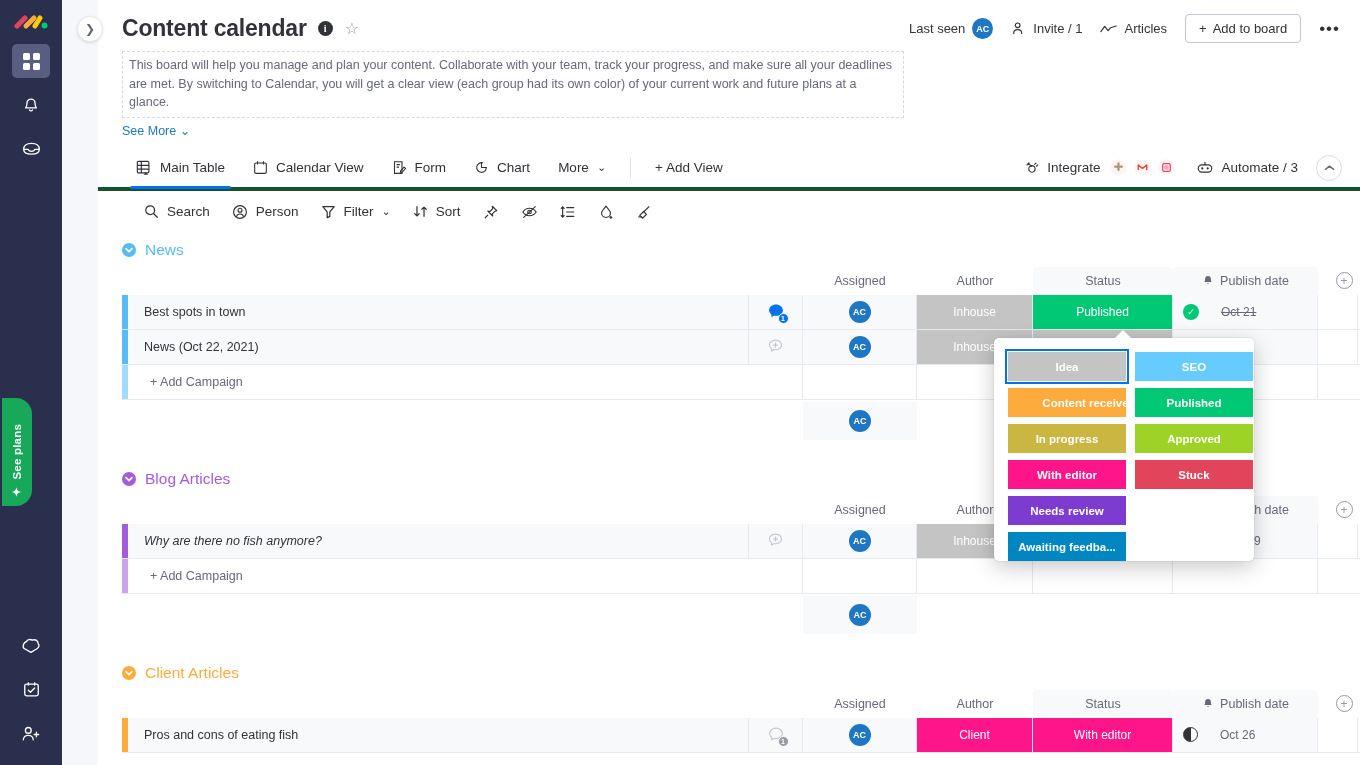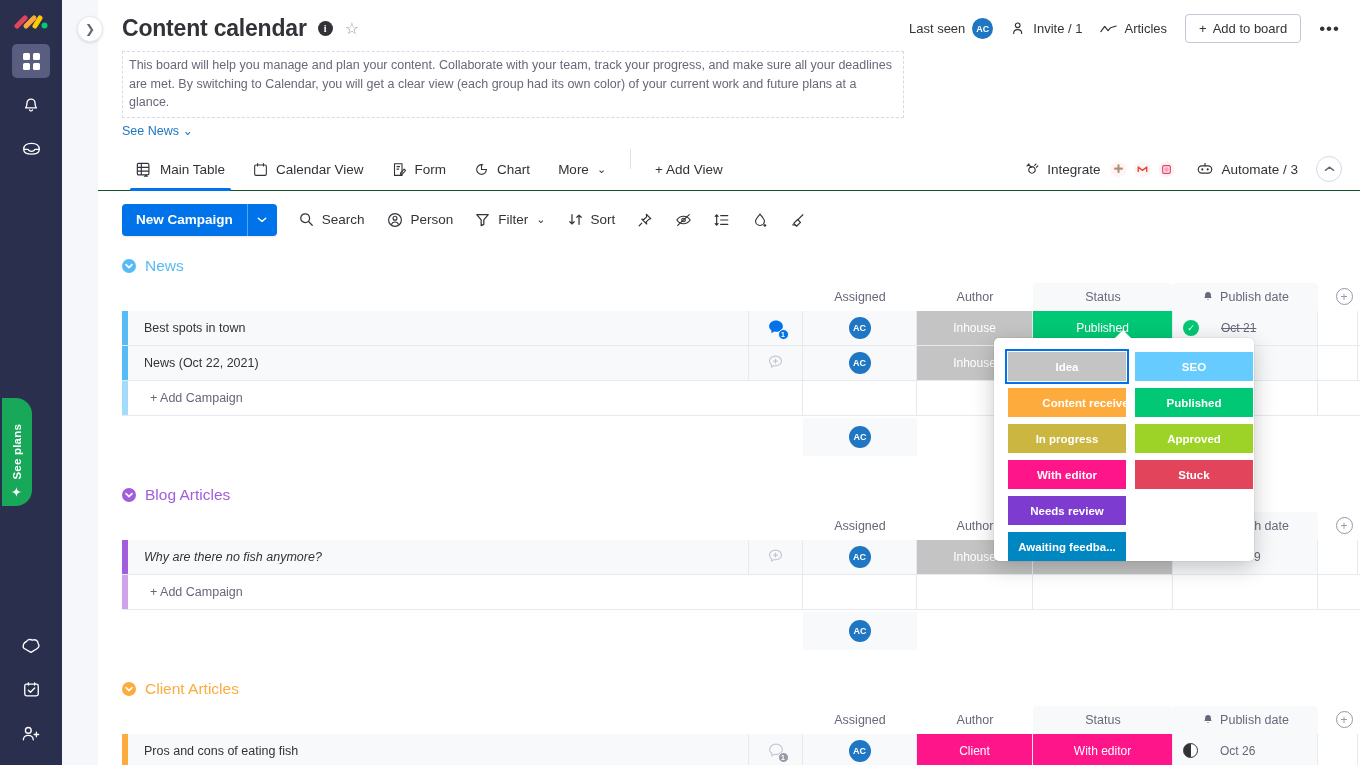--- a/index.html
+++ b/index.html
@@ -80,22 +80,22 @@
 
   .desc {
     margin-top: 8px; max-width: 782px;
     border: 1px dashed #d6d9e6; padding: 4px 6px 5px 6px;
     font-size: 12.5px; line-height: 18.5px; color: #676879;
   }
   .see-more { margin-top: 5px; font-size: 12.5px; color: #1f76c2; }
 
   
   .tabs-row {
-    margin-top: 11px; display: flex; 
-    border-bottom: 1px solid #14532d; padding-left: 24px; padding-right: 18px;
+    margin-top: 11px; display: flex; align-items: center;
+    border-bottom: 4px solid #14532d; padding-left: 24px; padding-right: 18px;
     height: 42px;
   }
   .tab {
     display: flex; align-items: center; gap: 8px;
     font-size: 13.5px; color: #323338; padding: 0 14px; height: 42px;
     position: relative;
   }
   .tab.active { color: #323338; }
   .tab.active::after {
     content: ""; position: absolute; left: 8px; right: 8px; bottom: 0;
@@ -329,21 +329,21 @@
           <div class="add-board-btn">
             <span>+</span>
             <span>Add to board</span>
           </div>
           <div class="dots">•••</div>
         </div>
       </div>
 
       <div class="desc">This board will help you manage and plan your content. Collaborate with your team, track your progress, and make sure all your deadlines are met. By switching to Calendar, you will get a clear view (each group had its own color) of your current work and future plans at a glance.</div>
       <div class="see-more">
-        <span>See News</span>
+        <span>See More</span>
         <span> ⌄</span>
       </div>
     </div>
 
     <div class="tabs-row">
       <div class="tab active">
         <span>
           <svg width="16" height="16" viewBox="0 0 18 18" fill="none" stroke="#323338" stroke-width="1.3">
             <rect x="1.5" y="1.5" width="13" height="13" rx="1.5"></rect>
             <path d="M1.5 6h13M1.5 10.3h13M6 1.5v13"></path>
@@ -436,28 +436,20 @@
           <span>
             <svg width="11" height="8" viewBox="0 0 12 8" fill="none" stroke="#676879" stroke-width="1.5" stroke-linecap="round" stroke-linejoin="round">
                 <path d="M1.5 5.5L6 2l4.5 3.5"></path>
               </svg>
           </span>
         </div>
       </div>
     </div>
 
     <div class="toolbar">
-      <div class="new-btn">
-        <div class="lbl">New Campaign</div>
-        <div class="cw">
-          <svg width="10" height="7" viewBox="0 0 12 8" fill="none" stroke="#fff" stroke-width="1.7" stroke-linecap="round" stroke-linejoin="round">
-              <path d="M1.5 2.5L6 6.2l4.5-3.7"></path>
-            </svg>
-        </div>
-      </div>
 
       <div class="tb-item">
         <span>
           <svg width="15" height="15" viewBox="0 0 17 17" fill="none" stroke="#323338" stroke-width="1.4">
               <circle cx="7" cy="7" r="5"></circle>
               <path d="M10.8 10.8L15 15" stroke-linecap="round"></path>
             </svg>
         </span>
         <span>Search</span>
       </div>

